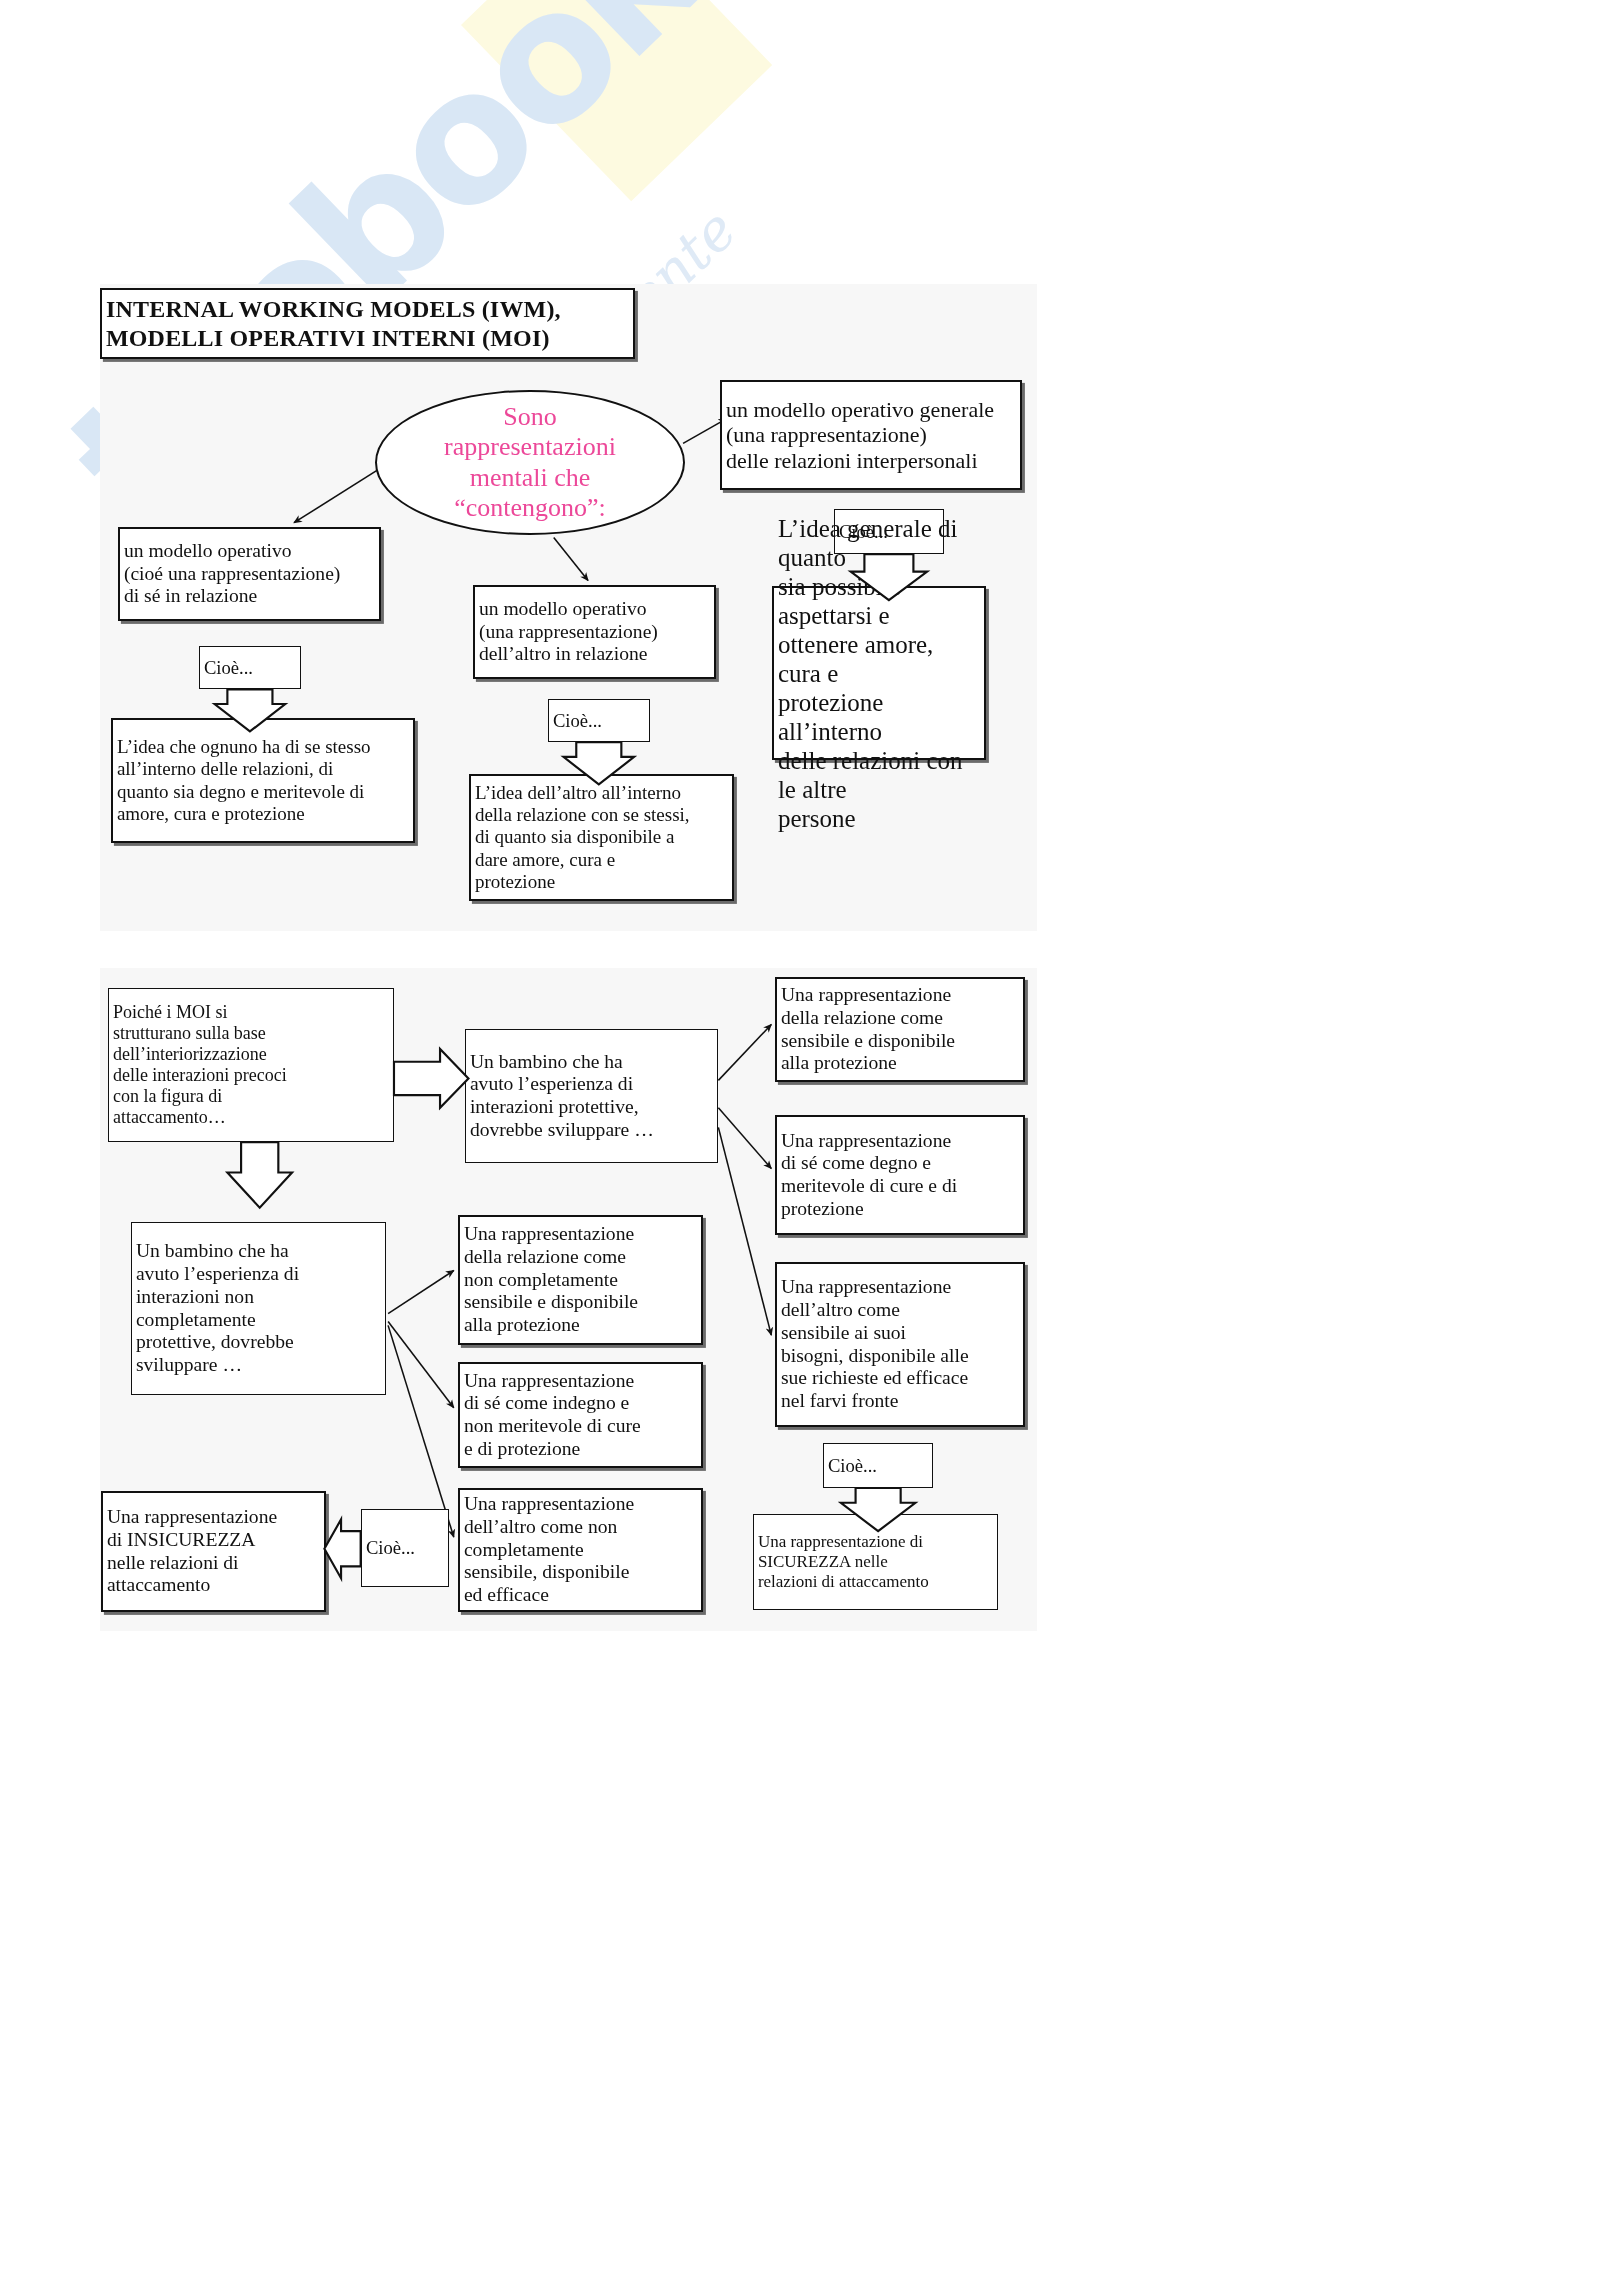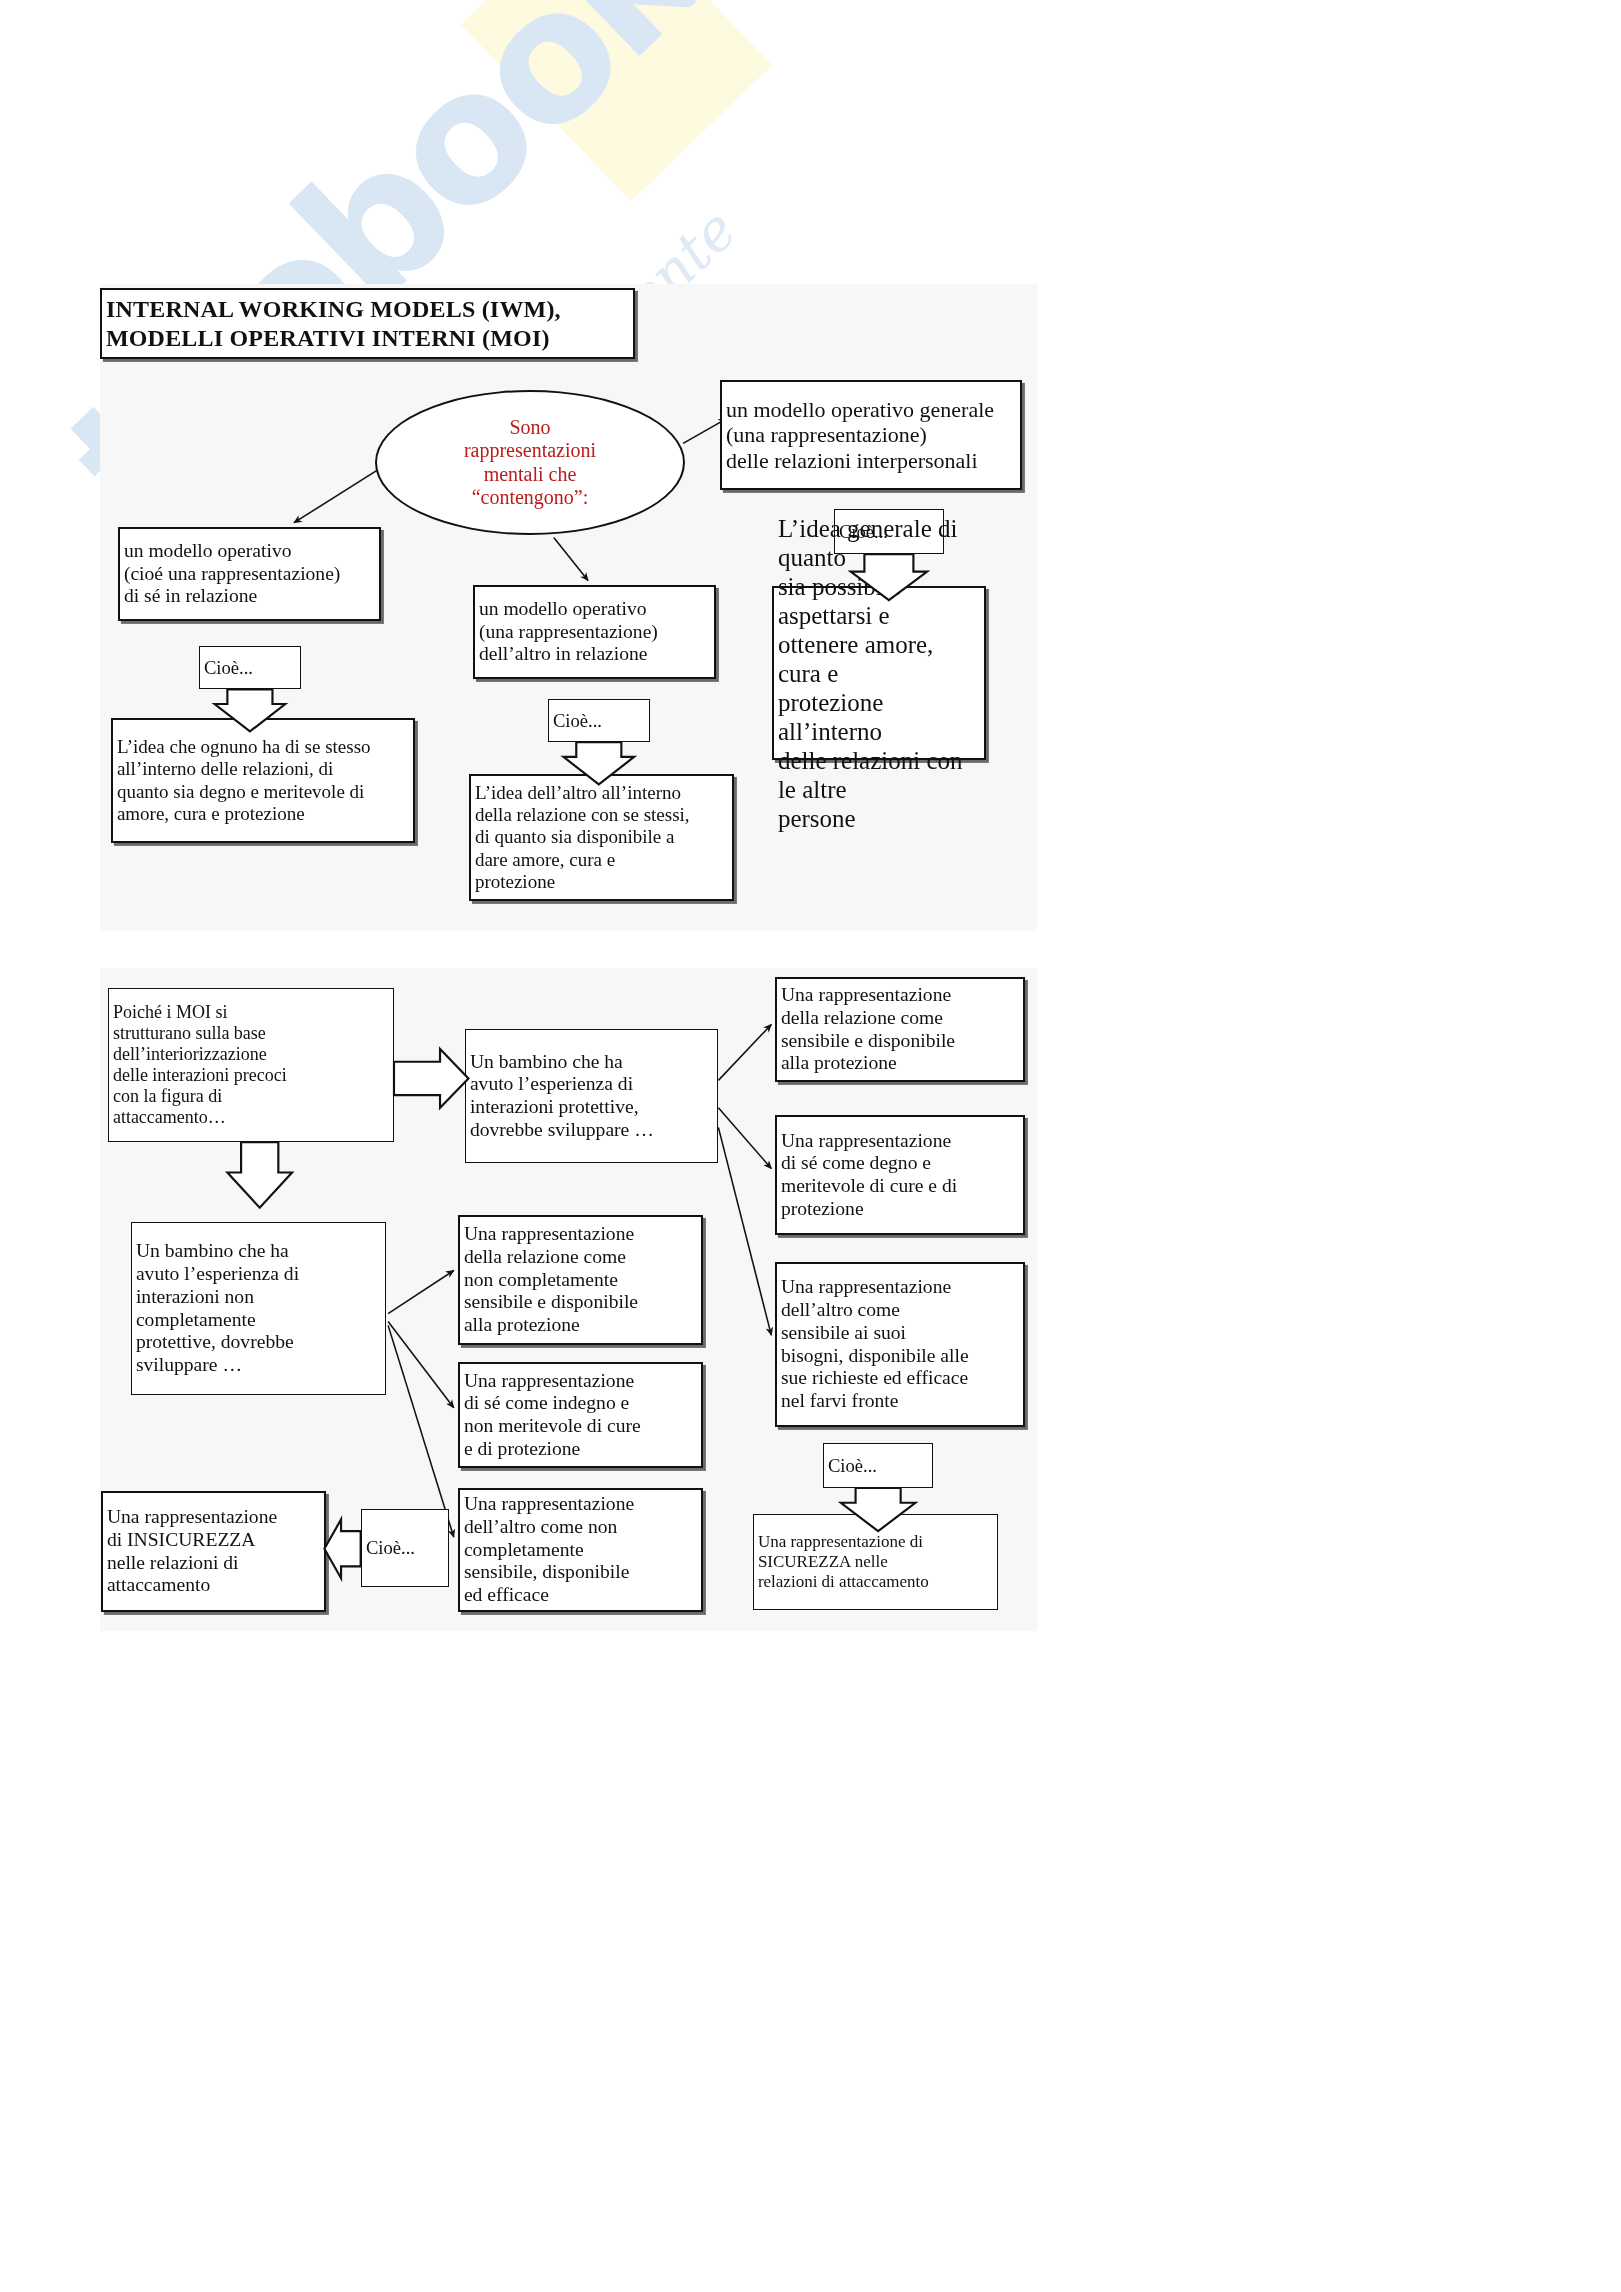--- a/index.html
+++ b/index.html
@@ -107,22 +107,22 @@
     position: absolute;
     box-sizing: border-box;
     background: #ffffff;
     border: 2.2px solid #111111;
     border-radius: 50%;
     display: flex;
     align-items: center;
     justify-content: center;
     text-align: center;
     line-height: 1.16;
-    font-size: 20px;
-    color: #b91c1c;
+    font-size: 26px;
+    color: #ec4899;
     z-index: 3;
     white-space: pre-line;
   }
   #ellipse-sono { left: 375px; top: 390px; width: 310px; height: 145px; }
 
   
   #n-generale { left: 720px; top: 380px; width: 302px; height: 110px; font-size: 22px; }
   #n-cioe-1   { left: 834px; top: 509px; width: 110px; height: 45px;  font-size: 18.6px; }
   #n-lidea-gen{ left: 772px; top: 586px; width: 214px; height: 174px; font-size: 25px; }
 

